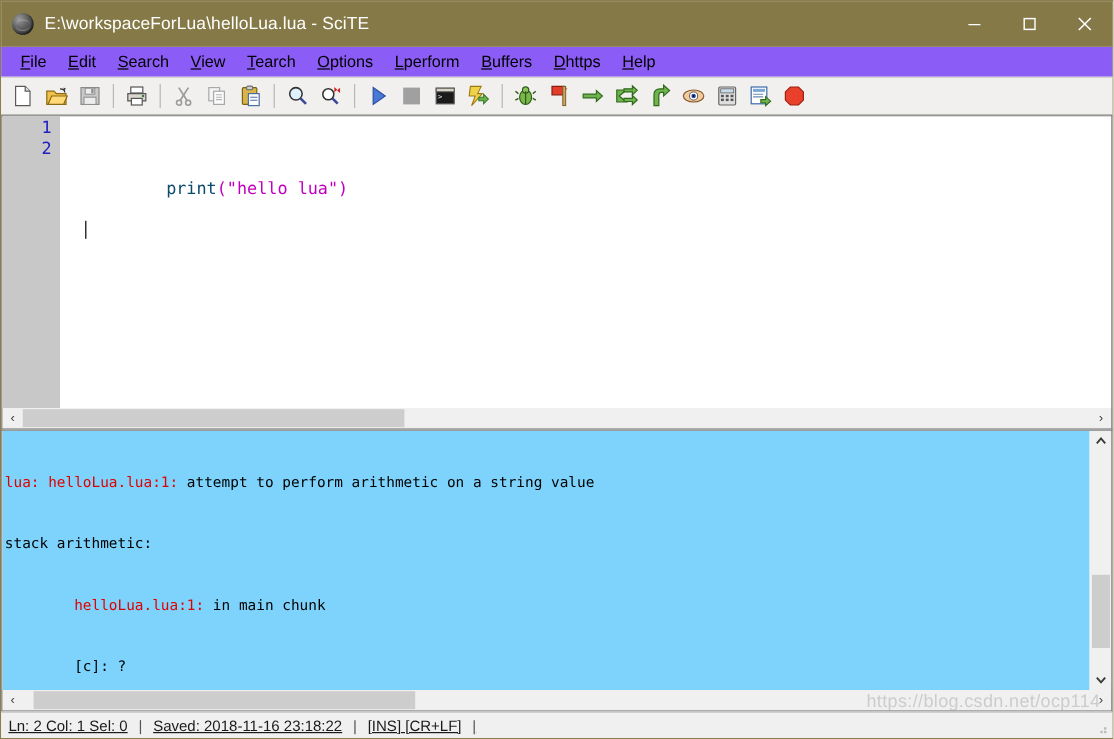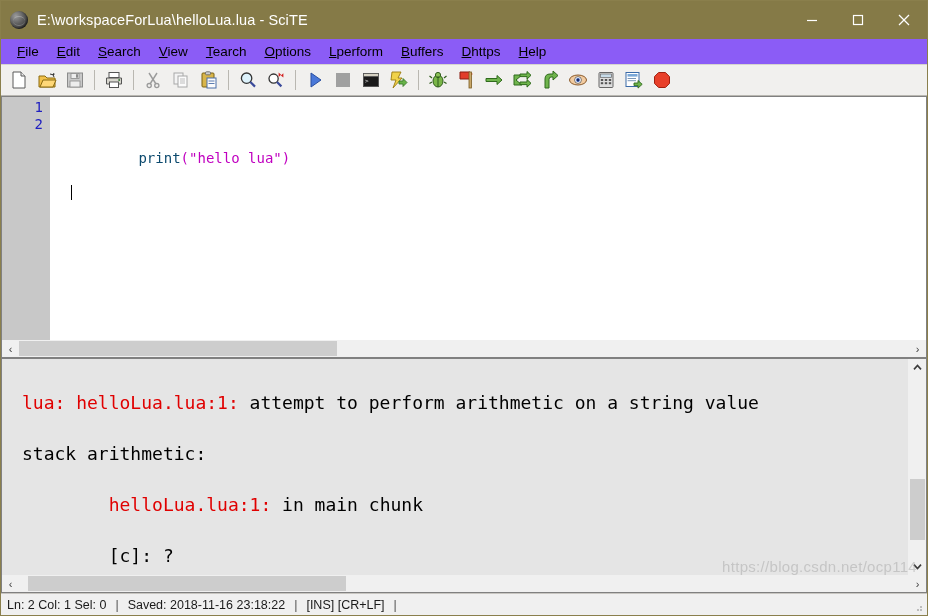--- a/index.html
+++ b/index.html
@@ -217,59 +217,60 @@
     display: flex;
     border-left: 1px solid #808080;
     border-right: 1px solid #808080;
     border-top: 1px solid #808080;
     background: #ffffff;
     overflow: hidden;
     min-height: 0;
   }
   .output-pane {
     flex: 1 1 auto;
-    background: #e5e5e5;
+    background: #7dd3fc;
     font-family: "DejaVu Sans Mono", monospace;
-    font-size: 18px;
+    font-size: 12px;
     line-height: 17px;
     white-space: pre;
-    padding-left: 20px;
+    padding-left: 2px;
     padding-top: 1px;
     overflow: hidden;
   }
   .out-line { height: 17px; }
   .o-red   { color: #e00000; }
   .o-black { color: #000000; }
 
   
   .statusbar {
     height: 22px;
     background: #f0f0f0;
     border-top: 1px solid #c8c6c1;
     display: flex;
     align-items: center;
     font-size: 12.5px;
     color: #1a1a1a;
     padding-left: 6px;
     flex: 0 0 auto;
     position: relative;
+    text-decoration: underline;
   }
   .status-seg { white-space: nowrap; }
   .status-div { margin: 0 9px; color: #555; }
   .grip {
     position: absolute;
     right: 3px; bottom: 2px;
     width: 12px; height: 12px;
     opacity: .5;
   }
 
   .watermark {
     position: absolute;
     right: 10px;
-    bottom: 40px;
+    bottom: 22px;
     font-size: 15px;
     color: rgba(150,150,150,.40);
     letter-spacing: .3px;
     pointer-events: none;
     font-family: "Liberation Sans", sans-serif;
   }
 </style>
 </head>
 <body>
 

